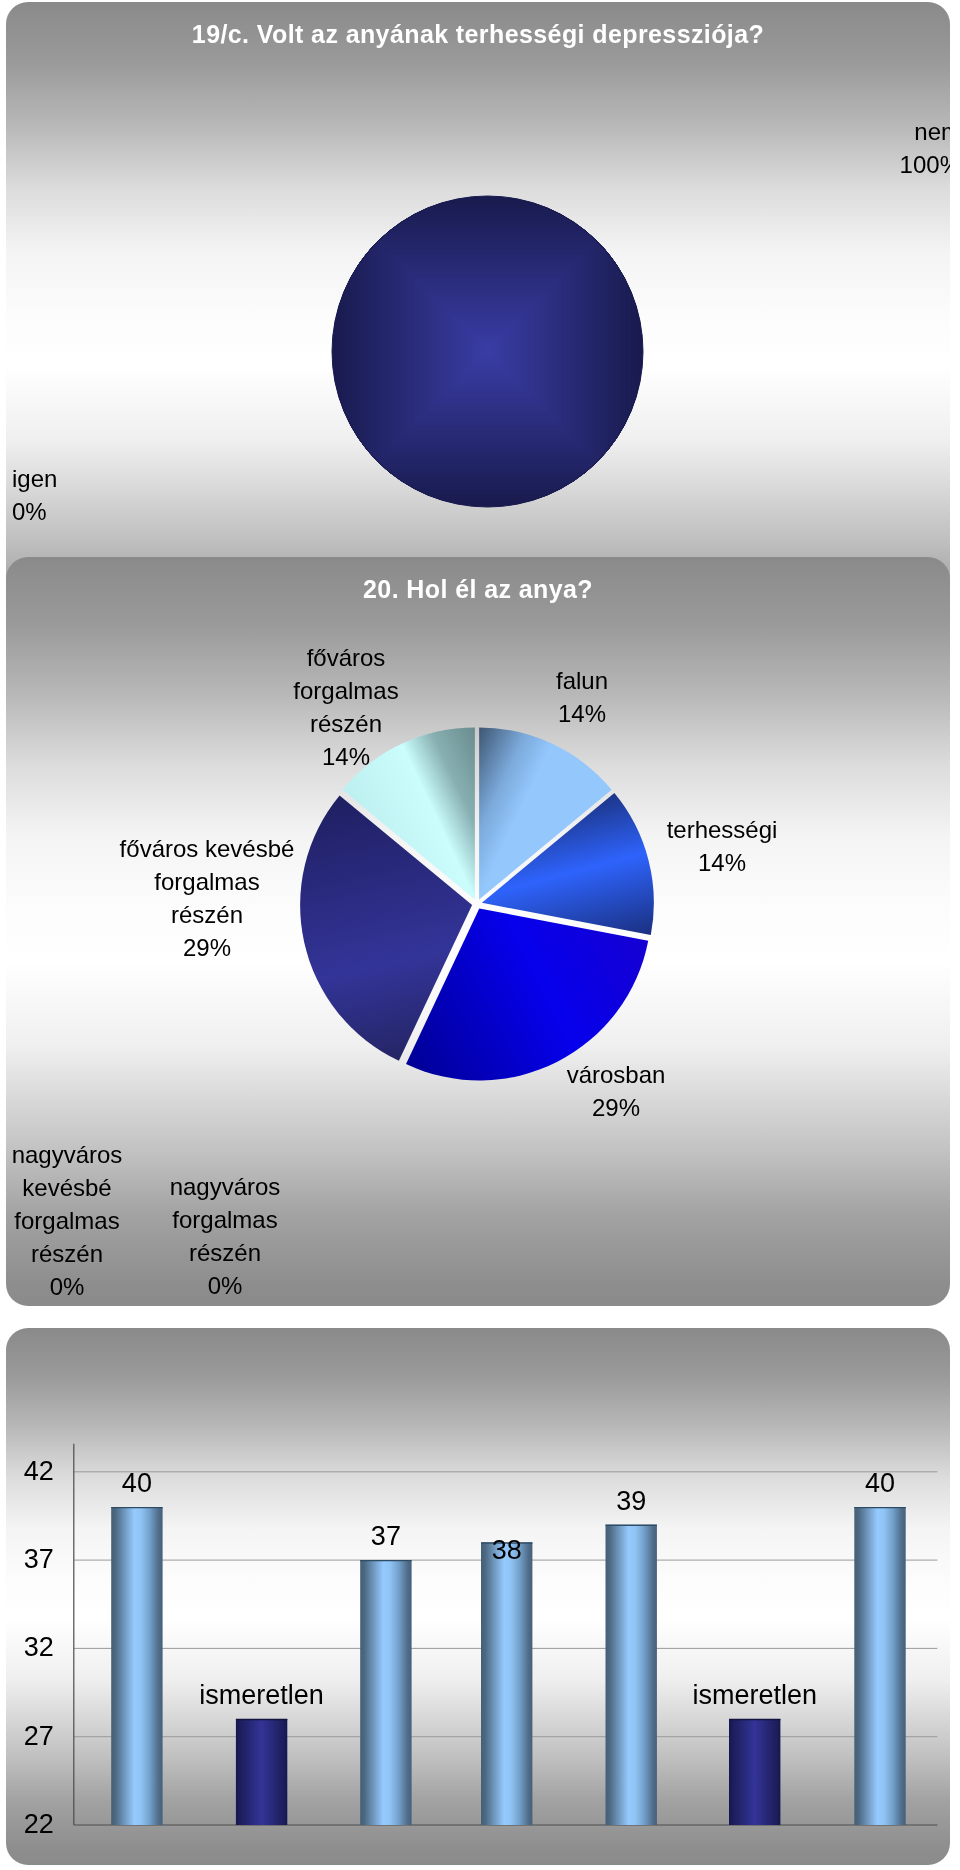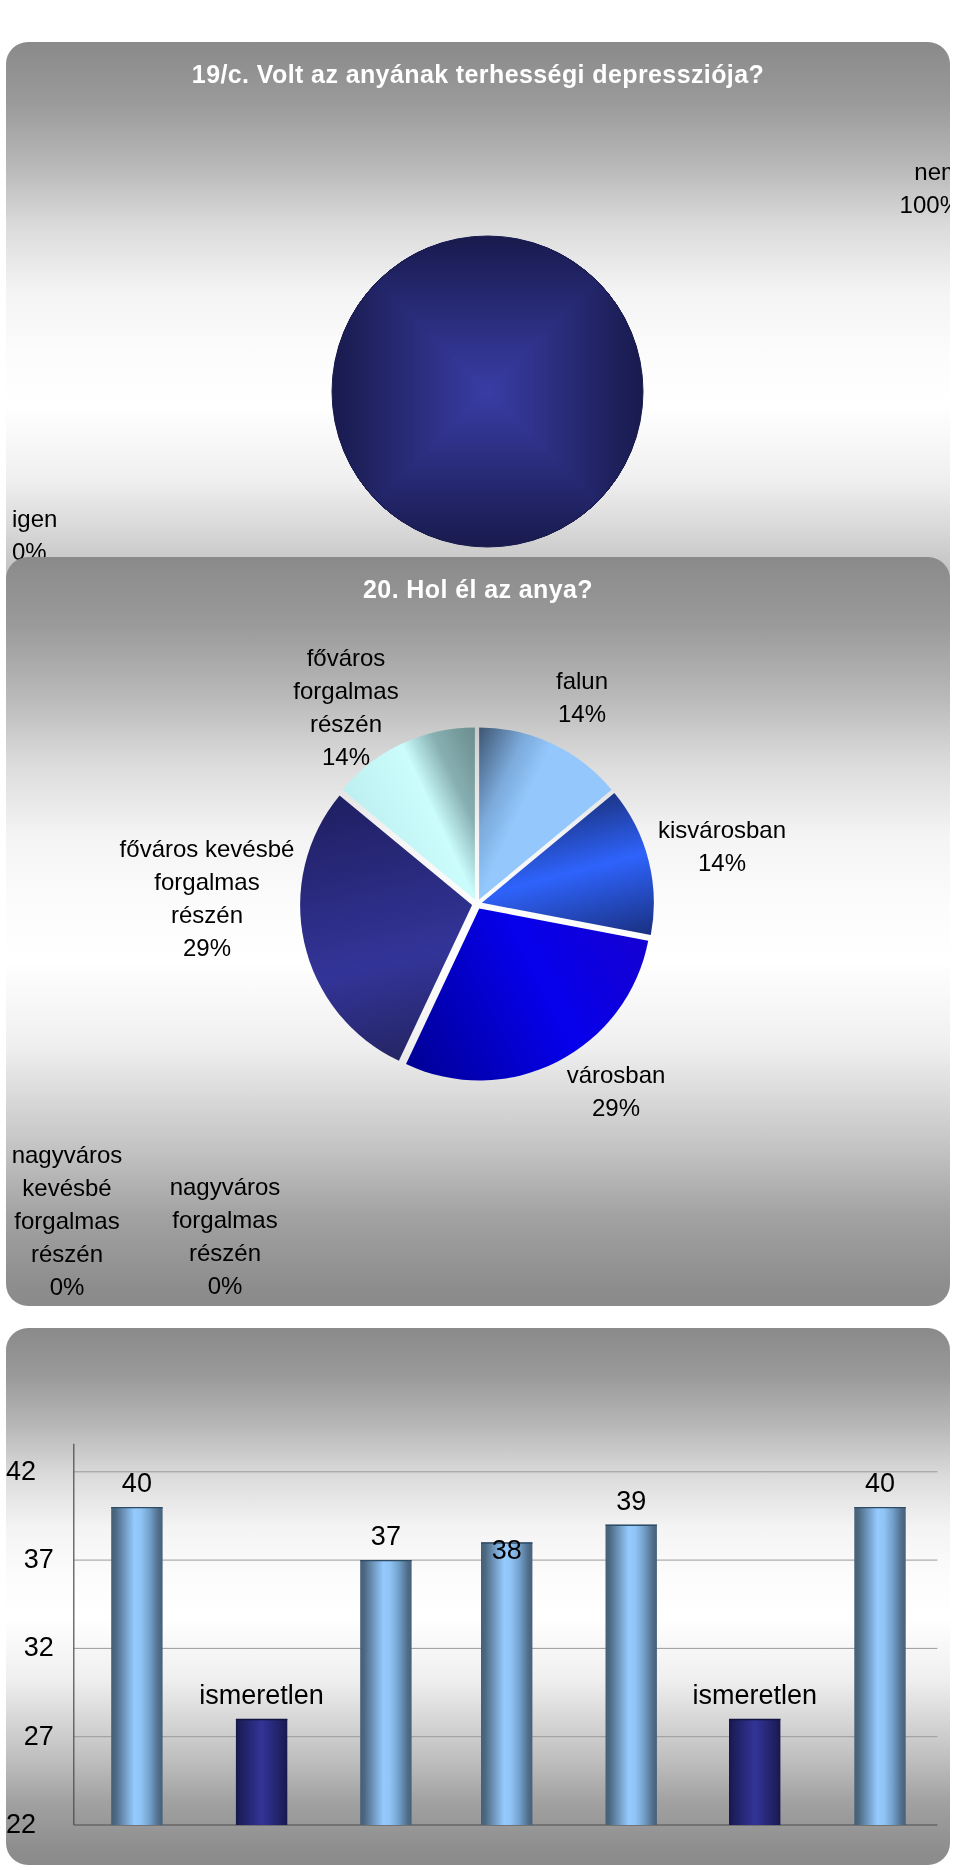--- a/index.html
+++ b/index.html
@@ -11,21 +11,21 @@
            #b8b8b8 18.4%,
            #dcdcdc 27.8%,
            #f4f4f4 37.2%,
            #fcfcfc 46.6%,
            #ffffff 54.1%,
            #efefef 65.4%,
            #bebebe 80.5%,
            #a2a2a2 88%,
            #8d8d8d 97.4%,
            #8b8b8b 100%);}
-  #panel1{top:2px;height:672px;margin-top:40px;}
+  #panel1{top:2px;height:672px;}
   #panel2{top:557px;height:749px;}
   #panel3{top:1328px;height:537px;}
   .ptitle{position:absolute;left:0;width:100%;text-align:center;color:#ffffff;font-weight:bold;font-size:25px;letter-spacing:0.4px;line-height:30px;}
   .lbl{position:absolute;color:#000;font-size:24px;line-height:33px;white-space:nowrap;}
   .plot{position:absolute;left:0;top:0;}
   .lbl.c{text-align:center;}
   .lbl.b3{font-size:27px;line-height:31px;}
 </style>
 </head>
 <body>
@@ -180,21 +180,21 @@
     <div>14%</div>
   </div>
   <div class="lbl c" style="left:496px;top:107px;width:160px">
     <div>
         <div>falun</div>
       </div>
     <div>14%</div>
   </div>
   <div class="lbl c" style="left:586px;top:256px;width:260px">
     <div>
-        <div>kisvárosban</div>
+        <div>terhességi</div>
       </div>
     <div>14%</div>
   </div>
   <div class="lbl c" style="left:71px;top:275px;width:260px">
     <div>
         <div>főváros kevésbé</div>
         <div>forgalmas</div>
         <div>részén</div>
       </div>
     <div>29%</div>
@@ -260,25 +260,25 @@
       <rect x="475" y="214.44" width="51.4" height="282.56" fill="url(#bargrad_light)"></rect>
       <line x1="475" y1="214.94" x2="526.4" y2="214.94" stroke="#2f4c66" stroke-width="1.4"></line>
       <rect x="599.5" y="196.78000000000003" width="51.4" height="300.21999999999997" fill="url(#bargrad_light)"></rect>
       <line x1="599.5" y1="197.28000000000003" x2="650.9" y2="197.28000000000003" stroke="#2f4c66" stroke-width="1.4"></line>
       <rect x="723" y="391.04" width="51.4" height="105.95999999999998" fill="url(#bargrad_dark)"></rect>
       <line x1="723" y1="391.54" x2="774.4" y2="391.54" stroke="#12133f" stroke-width="1.4"></line>
       <rect x="848.3" y="179.12" width="51.4" height="317.88" fill="url(#bargrad_light)"></rect>
       <line x1="848.3" y1="179.62" x2="899.6999999999999" y2="179.62" stroke="#2f4c66" stroke-width="1.4"></line>
     </svg>
   <div id="bar3labels">
-      <div class="lbl b3" style="left: 0px; width: 47.8px; top: 127.8px;">42</div>
+      <div class="lbl b3" style="left: 0px; width: 47.8px; text-align: right; top: 127.8px;">42</div>
       <div class="lbl b3" style="left: 0px; width: 47.8px; text-align: right; top: 216.1px;">37</div>
       <div class="lbl b3" style="left: 0px; width: 47.8px; text-align: right; top: 304.4px;">32</div>
       <div class="lbl b3" style="left: 0px; width: 47.8px; text-align: right; top: 392.7px;">27</div>
-      <div class="lbl b3" style="left: 0px; width: 47.8px; top: 481px;">22</div>
+      <div class="lbl b3" style="left: 0px; width: 47.8px; text-align: right; top: 481px;">22</div>
       <div class="lbl c b3" style="width: 200px; left: 30.9px; top: 140.12px;">40</div>
       <div class="lbl c b3" style="width: 200px; left: 155.6px; top: 352.04px;">ismeretlen</div>
       <div class="lbl c b3" style="width: 200px; left: 279.9px; top: 193.1px;">37</div>
       <div class="lbl c b3" style="width: 200px; left: 400.7px; top: 175.44px; margin-top: 32px;">38</div>
       <div class="lbl c b3" style="width: 200px; left: 525.2px; top: 157.78px;">39</div>
       <div class="lbl c b3" style="width: 200px; left: 648.7px; top: 352.04px;">ismeretlen</div>
       <div class="lbl c b3" style="width: 200px; left: 774px; top: 140.12px;">40</div>
     </div>
 </div>
 

